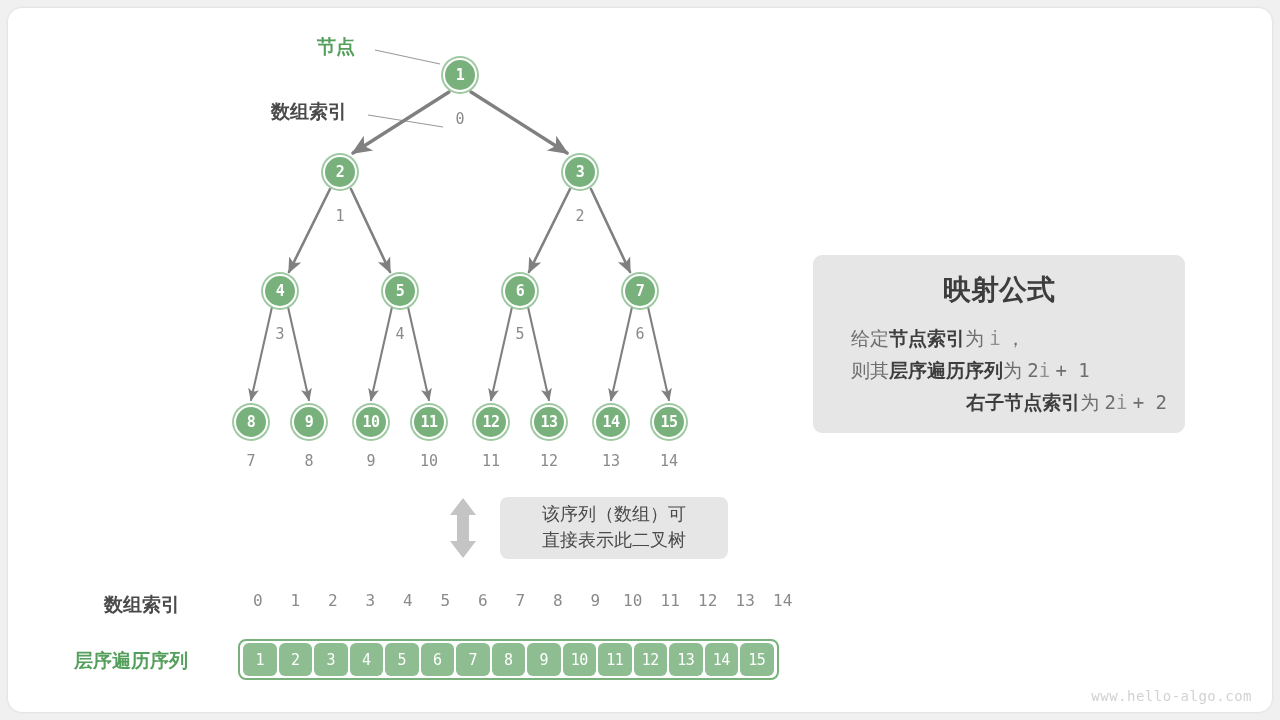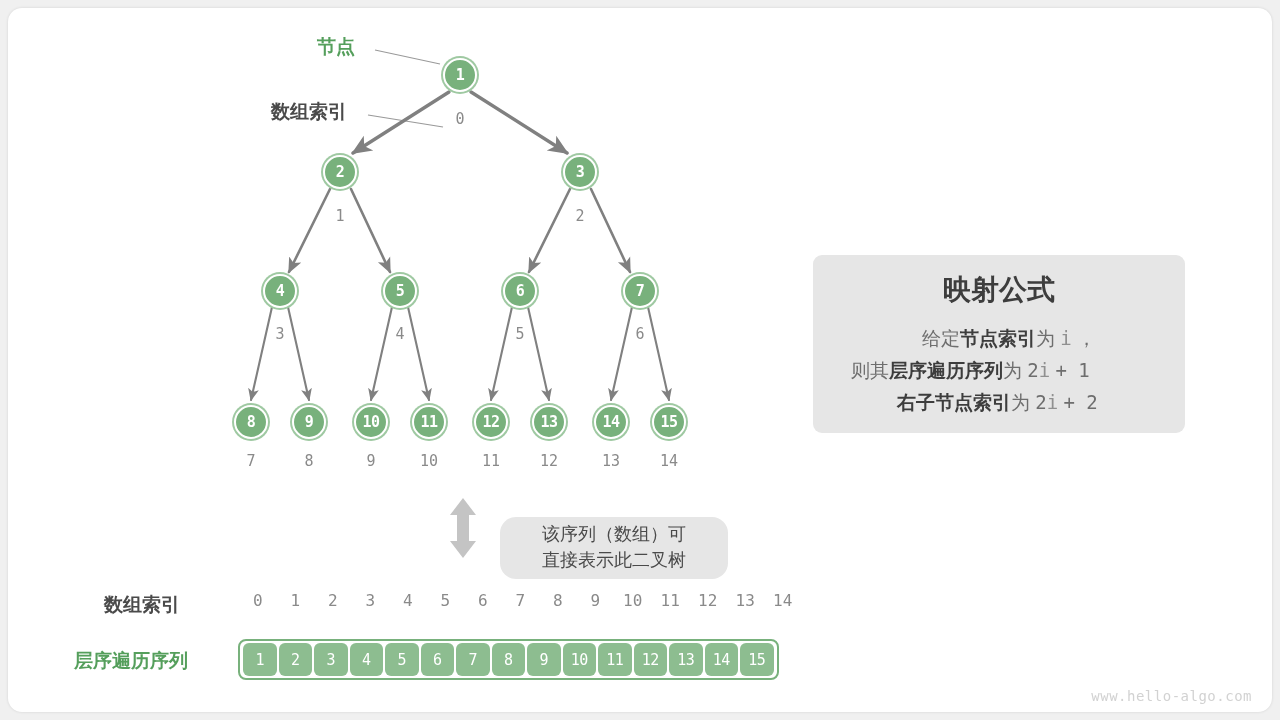--- a/index.html
+++ b/index.html
@@ -80,34 +80,34 @@
     font-weight: 700;
     color: #3d3d3d;
     margin-bottom: 14px;
   }
   .formula-line {
     font-size: 19px;
     color: #6e6e6e;
     line-height: 1.62;
     white-space: nowrap;
   }
-  .fl-1 { text-align: center;  padding-left: 20px; }
+  .fl-1 { text-align: left;  padding-left: 20px; }
   .fl-2 { text-align: left;  padding-left: 20px; }
-  .fl-3 { text-align: left;  padding-left: 66px; }
+  .fl-3 { text-align: right;  padding-left: 66px; }
   .fb { font-weight: 700; color: #3d3d3d; }
   .mono { font-family: "DejaVu Sans Mono", monospace; color: #909090; }
   .monod { font-family: "DejaVu Sans Mono", monospace; color: #6e6e6e; }
 
   
   #note-box {
     position: absolute;
-    left: 500px; top: 517px;
+    left: 500px; top: 497px;
     width: 228px; height: 62px;
     background: #e6e6e6;
-    border-radius: 16px;
+    border-radius: 8px;
     display: flex;
     flex-direction: column;
     align-items: center;
     justify-content: center;
     color: #4a4a4a;
     font-size: 18px;
     line-height: 1.42;
   }
 
   

